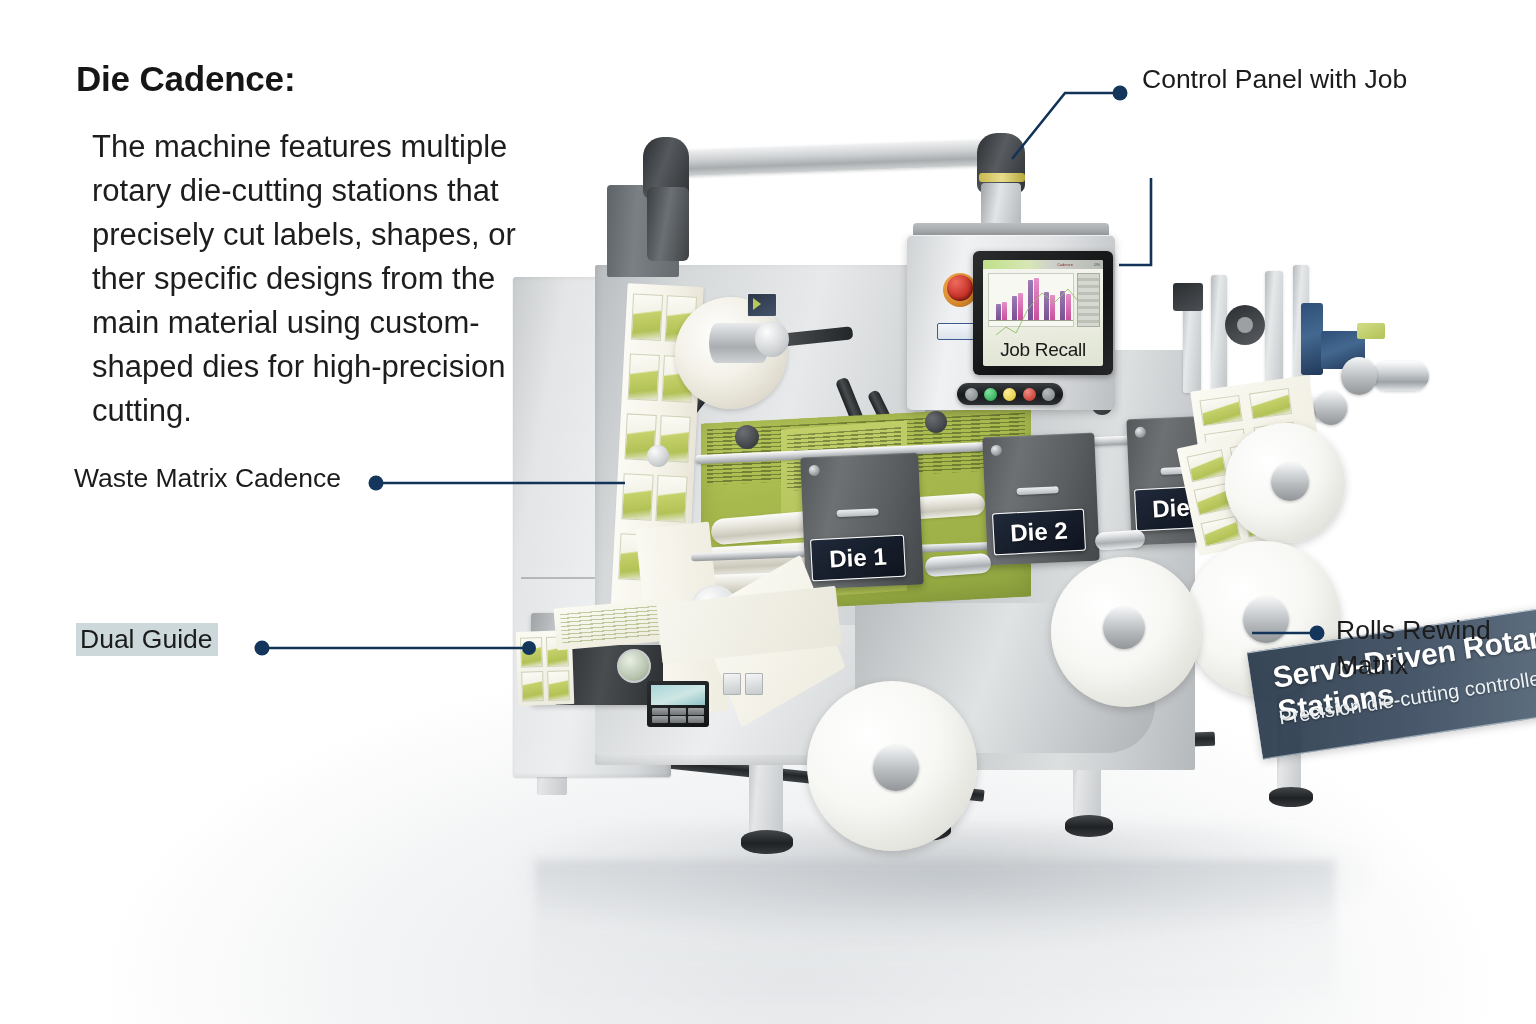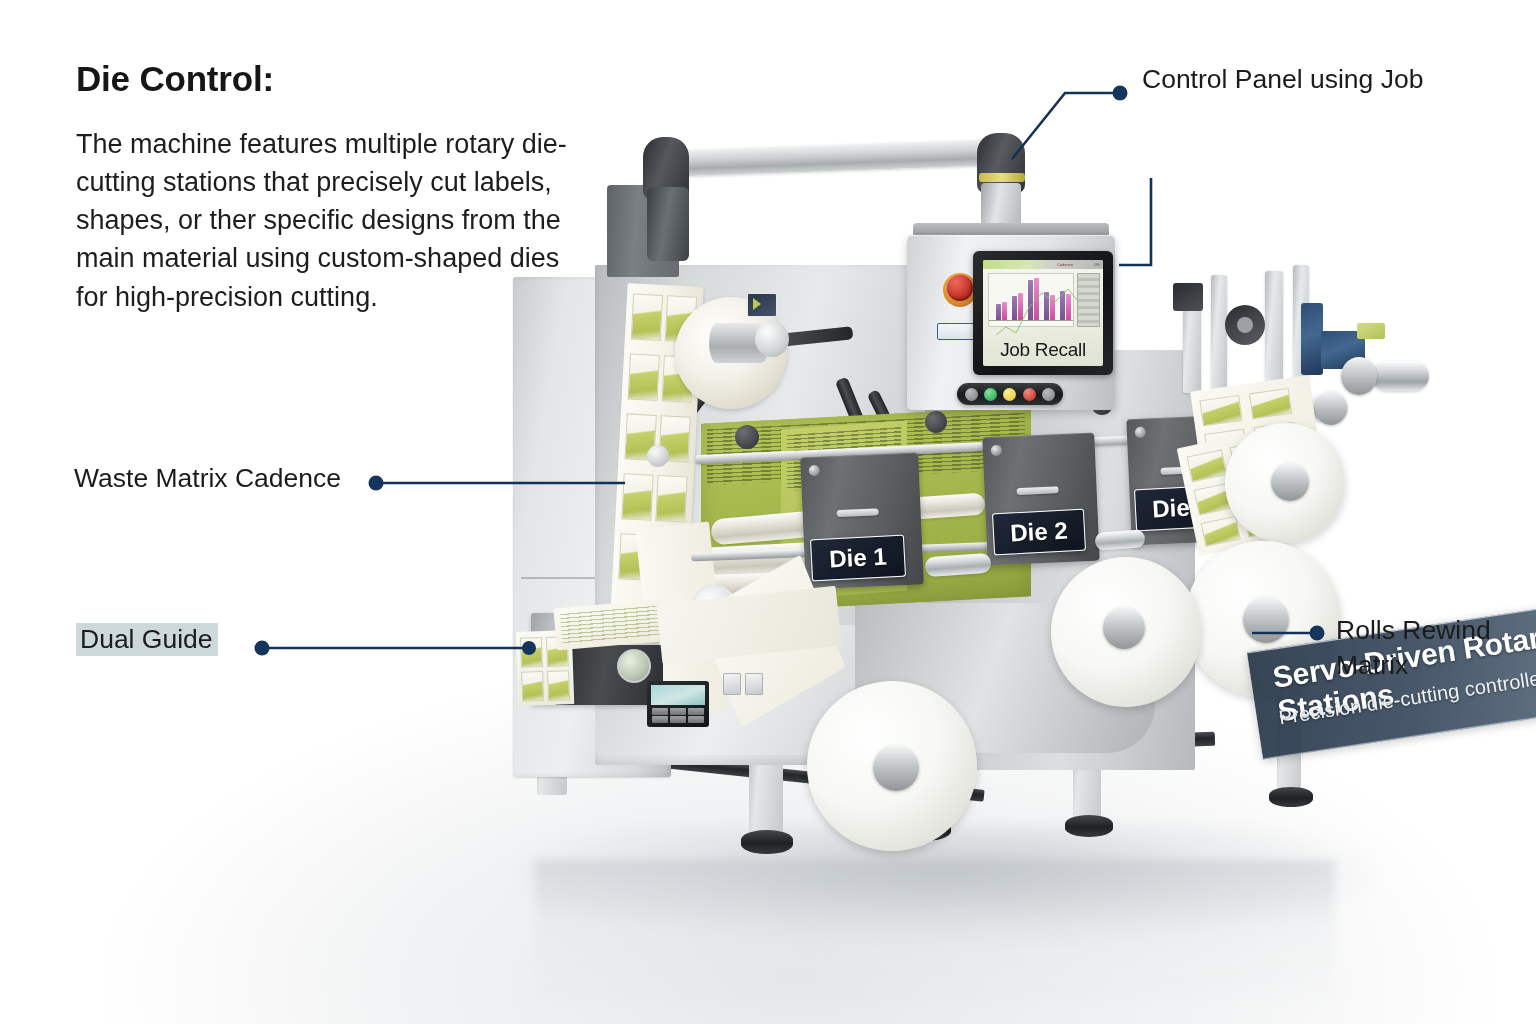--- a/index.html
+++ b/index.html
@@ -20,22 +20,22 @@
     overflow: hidden;
   }
 
   
   .textblock { position: absolute; left: 76px; top: 60px; width: 500px; }
   .heading {
     font-size: 35px; font-weight: bold; color: #161616;
     letter-spacing: -0.2px; margin: 0 0 26px 0; line-height: 1.1;
   }
   .body {
-    font-size: 27px; color: #1d1d1d; line-height: 1.42;
-    margin: 0; font-weight: 400;
+    font-size: 31px; color: #1d1d1d; line-height: 1.42;
+    margin: 16px; font-weight: 400;
   }
 
   
   .callout { position: absolute; font-size: 26.5px; color: #1b1b1b; line-height: 1.32; }
   .callout .hl { background: #ccd8d9; padding: 1px 5px 2px 4px; }
   #callout-hmi { left: 1142px; top: 62px; width: 330px; }
   #callout-waste { left: 74px; top: 461px; white-space: nowrap; }
   #callout-edge { left: 76px; top: 622px; white-space: nowrap; }
   #callout-rewind { left: 1336px; top: 613px; width: 200px; }
 
@@ -413,21 +413,21 @@
     letter-spacing: 0.1px;
     text-shadow: 0 1px 2px rgba(0,0,0,0.4);
   }
 </style>
 </head>
 <body>
 
 <div id="stage">
 
   <div class="textblock">
-    <h1 class="heading">Die Control:</h1>
+    <h1 class="heading">Die Cadence:</h1>
     <p class="body">The machine features multiple rotary die-cutting stations that precisely cut labels, shapes, or ther specific designs from the main material using custom-shaped dies for high-precision cutting.</p>
   </div>
 
   <div id="machine">
 
     <div class="floorshadow mpart"></div>
     <div class="reflect mpart"></div>
 
     <div class="railbase mpart" style="left:100px;top:610px;width:330px;height:14px;transform:rotate(6deg);"></div>
     <div class="railbase mpart" style="left:130px;top:646px;width:360px;height:12px;transform:rotate(6deg);"></div>
@@ -681,21 +681,21 @@
 
     <line x1="266" y1="648" x2="527" y2="648" stroke="#123257" stroke-width="2.6"></line>
     <circle cx="262" cy="648" r="7.5" fill="#15365c"></circle>
     <circle cx="529" cy="648" r="7" fill="#15365c"></circle>
 
     <line x1="1252" y1="633" x2="1313" y2="633" stroke="#123257" stroke-width="2.6"></line>
     <circle cx="1317" cy="633" r="7.5" fill="#15365c"></circle>
   </svg>
 
   <div class="callout" id="callout-hmi">
-    <div>Control Panel using Job</div>
+    <div>Control Panel with Job</div>
   </div>
 
   <div class="callout" id="callout-waste">
     <span>Waste Matrix Cadence</span>
   </div>
 
   <div class="callout" id="callout-edge">
     <span class="hl">Dual Guide</span>
   </div>
 

